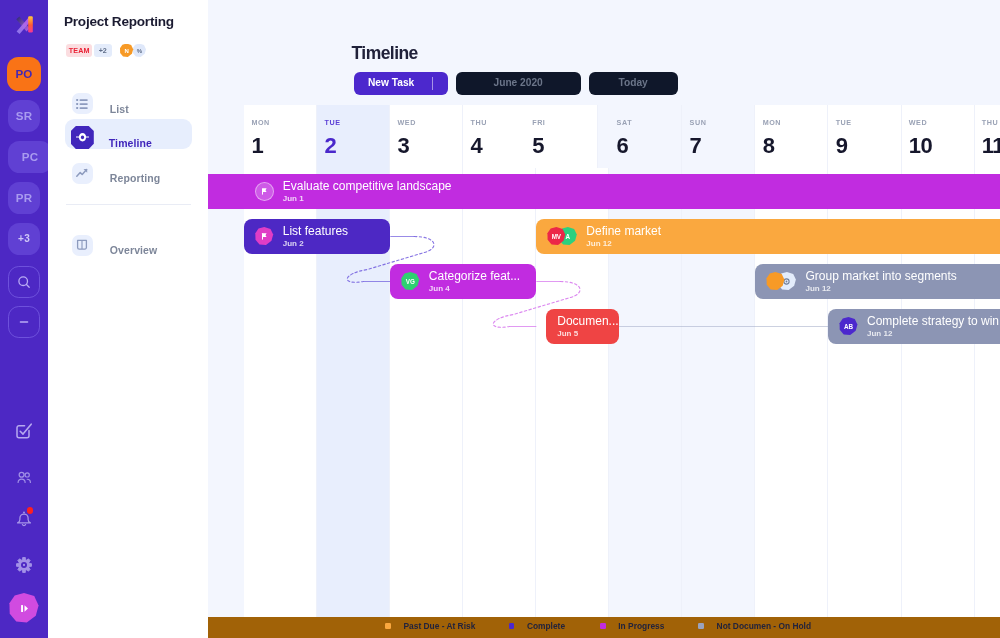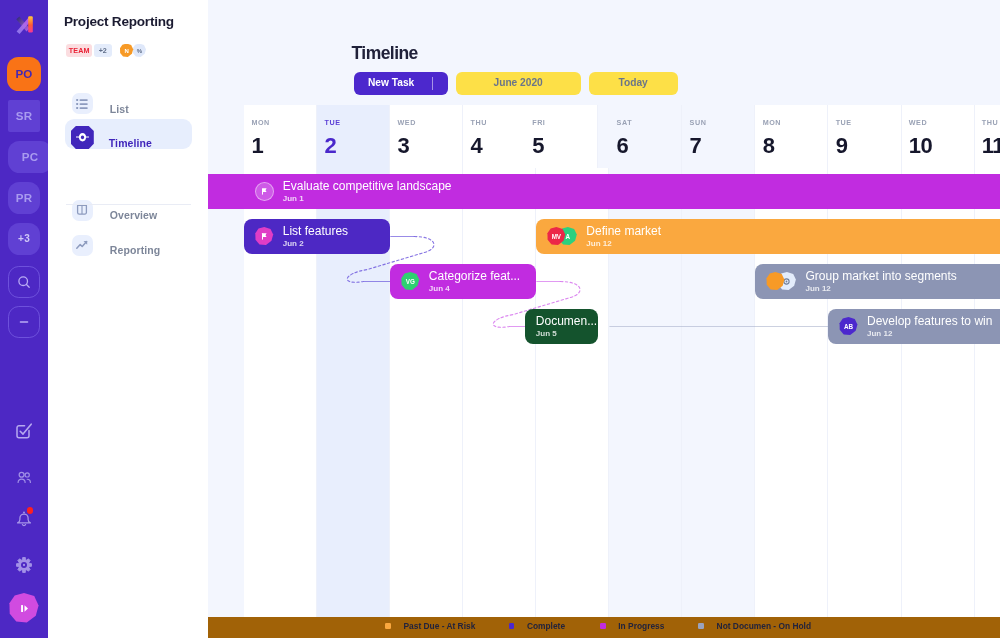--- a/index.html
+++ b/index.html
@@ -36,21 +36,21 @@
   .nav-lbl{margin-left:17px;font-size:10.5px;color:#7d8699;font-weight:600;letter-spacing:.1px;line-height:1}
   .nav-item.active .nav-lbl{color:#4026bb;font-weight:700;margin-left:15px}
   .nav-div{position:absolute;left:66px;top:203.9px;width:125px;height:1px;background:#e9ecf5}
 
   
   .main{position:absolute;left:208px;top:0;width:792px;height:638px;background:#f3f6fe;overflow:hidden}
   .m-title{position:absolute;left:143.5px;top:43px;font-size:17.5px;font-weight:700;color:#20213a;letter-spacing:-.55px}
   .btn{position:absolute;height:23.5px;border-radius:6px;display:flex;align-items:center;justify-content:center;font-size:10.2px;font-weight:600;line-height:1}
   .btn-primary{justify-content:flex-start;padding-left:14px}
   .btn-primary{background:#4c28cd;color:#fff;font-weight:700}
-  .btn-ghost{background:#fde047;color:#6b7589}
+  .btn-ghost{background:#0f172a;color:#6b7589}
 
   
   .daysrow{position:absolute;left:0;top:105px;width:792px;height:63px}
   .day{position:absolute;top:0;height:63px;background:#fff;border-right:1px solid #eef1fa}
   .day.we{background:#f3f6fe}
   .day.today{background:#e8eefd}
   .dw{position:absolute;top:14px;left:7.2px;font-size:7.2px;font-weight:700;color:#9aa2b5;letter-spacing:.55px;text-transform:uppercase;line-height:1}
   .dn{position:absolute;top:29.5px;left:7.2px;font-size:22px;font-weight:700;color:#16172c;letter-spacing:-.5px;line-height:1}
   .day.today .dw{color:#5b3fd6}
   .day.today .dn{color:#4a28cb}
@@ -101,21 +101,21 @@
               <stop offset="1" stop-color="#cd5ae8"></stop>
           </linearGradient>
         </defs>
         <path d="M6.3 9.3 L16.5 21.5 L19.5 18.2 L9.4 6.5 Z" fill="url(#lgA)"></path>
         <path d="M6.6 21.6 L18.6 7.6 L21.4 10.3 L9.6 24 Z" fill="url(#lgC)" opacity="0.92"></path>
         <rect x="18.2" y="6.2" width="4.6" height="16.2" rx="1.2" fill="url(#lgB)"></rect>
       </svg>
     </div>
     <div id="railAvs">
         <div class="rail-av active" style="top: 57px; border-radius: 11.5px;">PO</div>
-        <div class="rail-av dim" style="top: 100px; width: 32px; height: 32px; left: 8px; border-radius: 2px;">SR</div>
+        <div class="rail-av dim" style="top: 100px; width: 32px; height: 32px; left: 8px; border-radius: 12px;">SR</div>
         <div class="rail-av dim" style="top: 141.1px; width: 44px; height: 32px; left: 8px; border-radius: 11.5px;">PC</div>
         <div class="rail-av dim" style="top: 182.2px; width: 32px; height: 32px; left: 8px; border-radius: 11.5px;">PR</div>
         <div class="rail-av plus" style="top: 223.3px; width: 32px; height: 32px; left: 8px; border-radius: 11.5px;">+3</div>
       </div>
     <div id="railIcons">
         <div class="rail-av outline" style="top: 265.9px;">
           <svg width="14" height="14" viewBox="0 0 14 14" fill="none">
             <circle cx="6.2" cy="6.2" r="4.3" stroke="#b9abf4" stroke-width="1.3"></circle>
             <path d="M9.5 9.5 L12.2 12.2" stroke="#b9abf4" stroke-width="1.3" stroke-linecap="round"></path>
           </svg>
@@ -184,37 +184,37 @@
       <div class="nav-item active">
         <span class="nav-ic">
           <svg width="15" height="15" viewBox="0 0 15 15" fill="none">
             <path d="M1.4 7.0 H13.6" stroke="#fff" stroke-width="1.0" stroke-linecap="round"></path>
             <path d="M7.5 3.1 C9.7 3.1 11.1 5.1 11.1 7.3 C11.1 9.5 9.7 11.4 7.5 11.4 C5.3 11.4 3.9 9.5 3.9 7.3 C3.9 5.1 5.3 3.1 7.5 3.1 Z" fill="#fff"></path>
             <path d="M7.5 5.4 C8.6 5.4 9.2 6.3 9.2 7.3 C9.2 8.3 8.6 9.2 7.5 9.2 C6.4 9.2 5.8 8.3 5.8 7.3 C5.8 6.3 6.4 5.4 7.5 5.4 Z" fill="#4026bb"></path>
           </svg>
         </span>
         <span class="nav-lbl">Timeline</span>
       </div>
+      <div class="nav-item">
+        <span class="nav-ic">
+          <svg width="14" height="14" viewBox="0 0 14 14" fill="none">
+            <path d="M1.8 10.2 L5.2 6.6 L7.2 8.5 L11.6 3.6" stroke="#8d9bbe" stroke-width="1.5" stroke-linecap="round" stroke-linejoin="round"></path>
+            <path d="M8.5 3.0 H12.2 V6.7 Z" fill="#8d9bbe"></path>
+          </svg>
+        </span>
+        <span class="nav-lbl">Reporting</span>
+      </div>
       <div class="nav-item" style="margin-top: 42px;">
         <span class="nav-ic">
           <svg width="14" height="14" viewBox="0 0 14 14" fill="none">
             <path d="M2.6 2.4 h8.8 v7.1 a1.6 1.6 0 0 1-1.6 1.6 H4.2 a1.6 1.6 0 0 1-1.6-1.6 z" stroke="#8d9bbe" stroke-width="1.3" stroke-linejoin="round"></path>
             <path d="M7.0 2.4 V11.1" stroke="#8d9bbe" stroke-width="1.15"></path>
           </svg>
         </span>
         <span class="nav-lbl">Overview</span>
-      </div>
-      <div class="nav-item">
-        <span class="nav-ic">
-          <svg width="14" height="14" viewBox="0 0 14 14" fill="none">
-            <path d="M1.8 10.2 L5.2 6.6 L7.2 8.5 L11.6 3.6" stroke="#8d9bbe" stroke-width="1.5" stroke-linecap="round" stroke-linejoin="round"></path>
-            <path d="M8.5 3.0 H12.2 V6.7 Z" fill="#8d9bbe"></path>
-          </svg>
-        </span>
-        <span class="nav-lbl">Reporting</span>
       </div>
     </div>
   <div class="nav-div"></div>
 
   <div class="main">
     <div class="m-title">Timeline</div>
     <div class="btn btn-primary" style="left:146px;top:71.6px;width:93.5px">
       <span>New Task</span>
       <span style="position:absolute;left:77.7px;top:5.5px;width:1px;height:12.5px;background:rgba(255,255,255,.5)"></span>
     </div>
@@ -350,32 +350,32 @@
                 <circle cx="4.5" cy="4.5" r="2.6" fill="none" stroke="#6f7d99" stroke-width="1.1"></circle>
                 <circle cx="4.5" cy="4.5" r="0.9" fill="#6f7d99"></circle>
               </svg>
             </span>
           </span>
           <span class="txt">
             <div class="t1">Group market into segments</div>
             <div class="t2">Jun 12</div>
           </span>
         </div>
-        <div class="bar" style="left: 317px; width: 73.03px; top: 309px; background: #14532d;">
+        <div class="bar" style="left: 338px; width: 73.03px; top: 309px; background: #ef4444; justify-content: center;">
           <span class="txt" style="margin-left:10.8px">
             <div class="t1">Documen...</div>
             <div class="t2">Jun 5</div>
           </span>
         </div>
         <div class="bar" style="left: 620.49px; width: 292.12px; top: 309px; background: rgb(140, 149, 180);">
           <span class="av-wrap">
             <span class="pav" style="z-index:9;background:#4c28cd;clip-path:polygon(50% 0,83% 10%,97% 40%,88% 73%,59% 95%,25% 92%,4% 67%,3% 33%,20% 8%)">AB</span>
           </span>
           <span class="txt">
-            <div class="t1">Develop features to win</div>
+            <div class="t1">Complete strategy to win</div>
             <div class="t2">Jun 12</div>
           </span>
         </div>
       </div>
     <div class="legend" id="legend">
         <div class="lg" style="left: 177.2px;">
           <span class="sw" style="background:#faa83f"></span>
           <span class="lb">Past Due - At Risk</span>
         </div>
         <div class="lg" style="left: 300.6px;">

